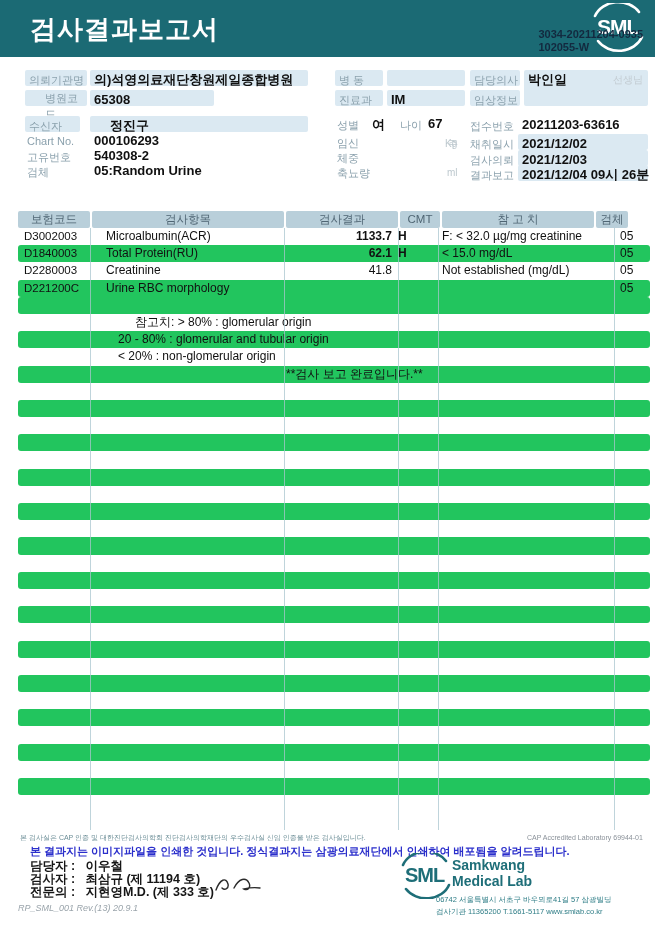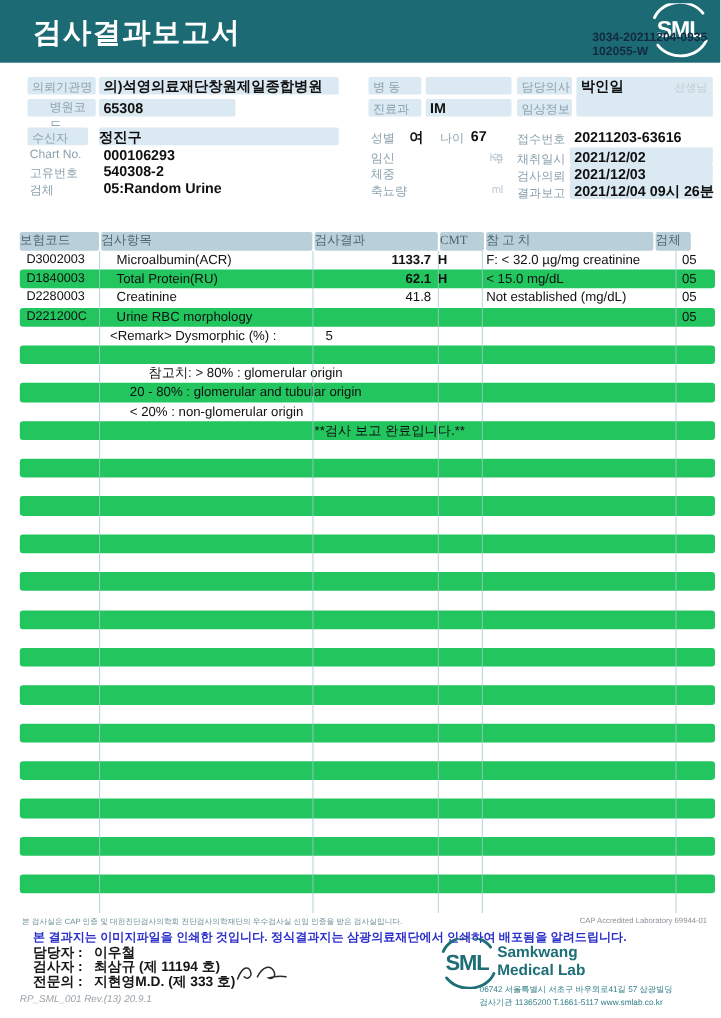--- a/index.html
+++ b/index.html
@@ -16,21 +16,21 @@
   
   .fa{position:absolute;}
   .chip{background:#dbe9f2;border-radius:2px;}
   .flabel{color:#8ba1ad;font-size:11px;}
   .fvalue{font-weight:bold;font-size:13px;color:#101010;}
   .funit{color:#bdc8ce;font-size:10px;}
   .fsuffix{color:#c3ccd2;font-size:10px;}
   
   .rtable{position:absolute;left:18px;top:211px;width:632px;}
   .thead{display:flex;gap:2px;height:17px;line-height:17px;}
-  .thcell{background:#b9cfda;color:#4f6573;font-size:11.5px;border-radius:2px;font-family:Liberation Serif, serif;}
+  .thcell{background:#b9cfda;color:#4f6573;font-size:11.5px;text-align:center;border-radius:2px;}
   .th0{width:72px;}.th1{width:192px;}.th2{width:112px;}.th3{width:40px;}.th4{width:152px;}.th5{width:32px;}
   .trow{position:relative;height:17.2px;line-height:17.2px;font-size:12px;}
   .trow.alt{background:#22c55e;border-radius:3px;}
   .trow span{position:absolute;white-space:nowrap;}
   .c-code{left:6px;font-size:11.5px;}
   .c-test{left:88px;}
   .c-test.remark{left:82px;}
   .c-result{left:266px;width:108px;text-align:right;}
   .c-result-left{left:278px;}
   .c-flag{left:380px;}
@@ -68,21 +68,21 @@
   <div>102055-W</div>
 </div>
 
 <div class="fa chip" style="left:25px;top:70px;width:62px;height:16px;"><span class="flabel" style="padding-left:4px;line-height:16px;display:inline-block;">의뢰기관명</span></div>
 <div class="fa chip" style="left:90px;top:70px;width:218px;height:16px;"><span class="fvalue" style="padding-left:4px;line-height:16px;display:inline-block;">의)석영의료재단창원제일종합병원</span></div>
 
 <div class="fa chip" style="left:25px;top:90px;width:62px;height:16px;"><span class="flabel" style="padding-left:20px;line-height:16px;display:inline-block;">병원코드</span></div>
 <div class="fa chip" style="left:90px;top:90px;width:124px;height:16px;"><span class="fvalue" style="padding-left:4px;line-height:16px;display:inline-block;">65308</span></div>
 
 <div class="fa chip" style="left:25px;top:116px;width:55px;height:16px;"><span class="flabel" style="padding-left:4px;line-height:16px;display:inline-block;">수신자</span></div>
-<div class="fa chip" style="left:90px;top:116px;width:218px;height:16px;"><span class="fvalue" style="padding-left:0;line-height:16px;display:inline-block;">정진구</span></div>
+<div class="fa chip" style="left:90px;top:116px;width:218px;height:16px;"><span class="fvalue" style="padding-left:20px;line-height:16px;display:inline-block;">정진구</span></div>
 
 <div class="fa flabel" style="left:27px;top:135px;">Chart No.</div>
 <div class="fa fvalue" style="left:94px;top:133px;">000106293</div>
 
 <div class="fa flabel" style="left:27px;top:150px;">고유번호</div>
 <div class="fa fvalue" style="left:94px;top:148px;">540308-2</div>
 
 <div class="fa flabel" style="left:27px;top:165px;">검체</div>
 <div class="fa fvalue" style="left:94px;top:163px;">05:Random Urine</div>
 
@@ -162,28 +162,20 @@
         <span class="c-spec">05</span>
       </div>
       <div class="trow alt">
         <span class="c-code">D221200C</span>
         <span class="c-test">Urine RBC morphology</span>
         <span class="c-result"></span>
         <span class="c-flag b"></span>
         <span class="c-ref"></span>
         <span class="c-spec">05</span>
       </div>
-      <div class="trow">
-        <span class="c-code"></span>
-        <span class="c-test remark">&lt;Remark&gt; Dysmorphic (%) :</span>
-        <span class="c-result-left">5</span>
-        <span class="c-flag b"></span>
-        <span class="c-ref"></span>
-        <span class="c-spec"></span>
-      </div>
       <div class="trow alt"></div>
       <div class="trow">
         <span class="note" style="left: 117px;">참고치:  &gt; 80%    : glomerular origin</span>
       </div>
       <div class="trow alt">
         <span class="note" style="left: 100px;">20 - 80% : glomerular and tubular origin</span>
       </div>
       <div class="trow">
         <span class="note" style="left: 100px;">&lt; 20%    : non-glomerular origin</span>
       </div>

